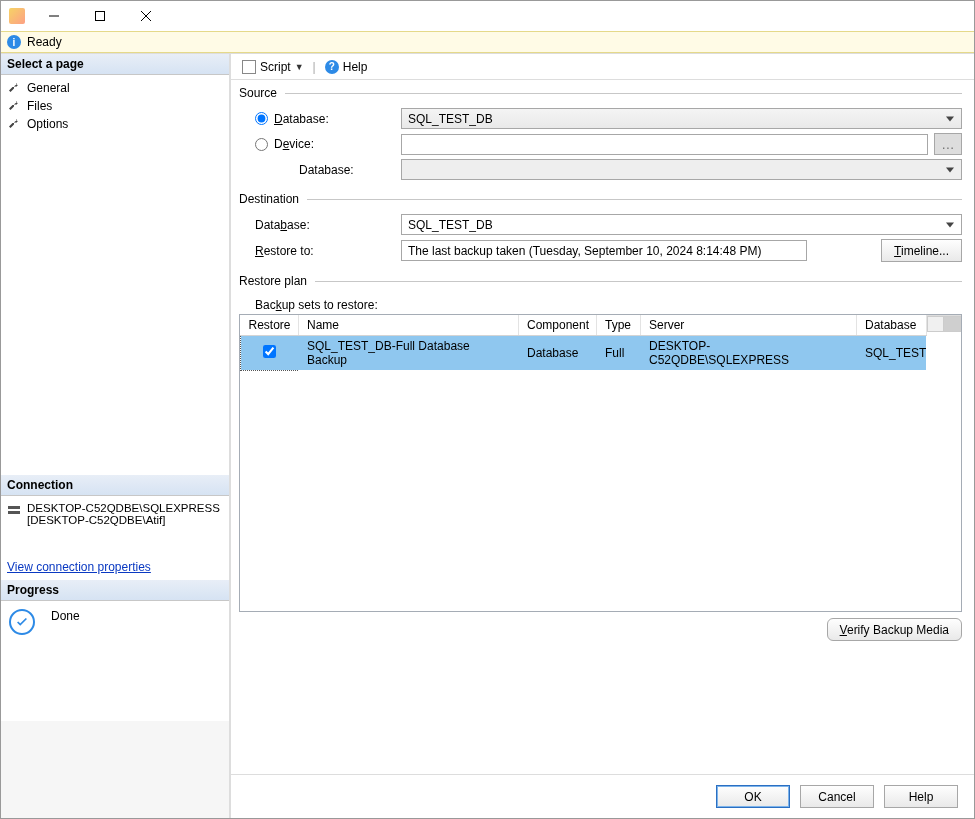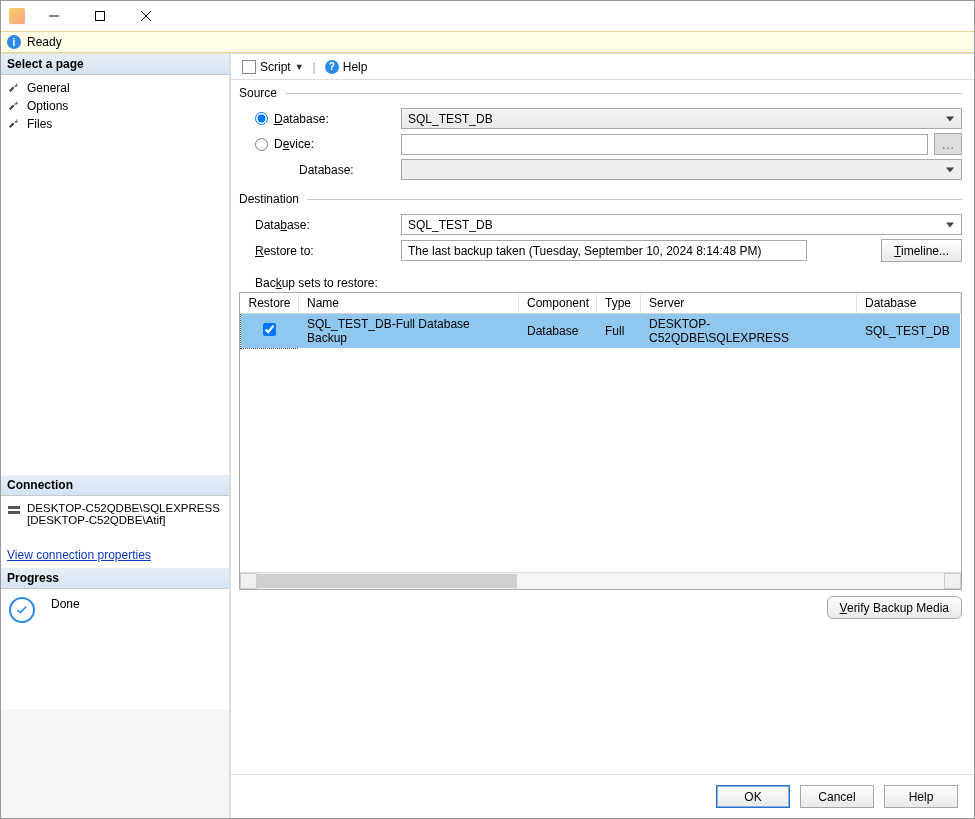--- a/index.html
+++ b/index.html
@@ -74,21 +74,21 @@
   .page-list { flex:0 0 auto; padding:4px 0; background:#fff; min-height:400px;}
   .page-item {
     display:flex; align-items:center;
     padding: 2px 6px; gap:6px; cursor:default;
   }
   .wrench-icon { width:14px;height:14px;display:inline-block; }
 
   .conn-block { padding:6px; font-size:11.5px; }
   .conn-row { display:flex; gap:6px; align-items:flex-start;}
   .server-icon { width:14px;height:14px;display:inline-block; margin-top:2px;}
-  .conn-link { display:block; margin-top:22px; color:#0a39c2; text-decoration:underline; font-size:12px;}
+  .conn-link { display:block; margin-top:34px; color:#0a39c2; text-decoration:underline; font-size:12px;}
 
   .prog-block { padding:8px; display:flex; align-items:center; gap:16px; min-height:120px; align-items:flex-start;}
   .prog-circle { width:26px;height:26px;border:2px solid #2d8ae6;border-radius:50%; display:flex;align-items:center;justify-content:center;color:#2d8ae6;font-weight:bold;}
 
   
   .main { flex:1; display:flex; flex-direction:column; overflow:hidden; }
   .toolbar {
     display:flex; align-items:center; gap:4px;
     padding: 4px 8px; border-bottom:1px solid #ddd;
     height: 26px;
@@ -125,21 +125,21 @@
   .win-btn {
     height:23px; min-width:74px; padding:0 12px;
     border:1px solid #a7a7a7; background:linear-gradient(to bottom,#fefefe,#e9e9e9);
     font-size:12px;
   }
 
   .sublabel { font-size:12px; margin: 2px 0 2px 16px;}
 
   .table-wrap {
     border:1px solid #a5acb5; height:298px; overflow:hidden; background:#fff;
-    display:flex; flex-direction:column;
+    display:flex; flex-direction:row;
   }
   .tbl-scroll { flex:1; overflow:hidden; }
   table.backup-table { width:100%; border-collapse:collapse; table-layout:fixed;}
   table.backup-table th {
     font-weight:normal; text-align:left; font-size:12px;
     background:#fff; border-right:1px solid #e3e3e3; border-bottom:1px solid #d4d4d4;
     padding:3px 8px;
   }
   table.backup-table td {
     font-size:12px; padding:3px 8px; border-right:1px solid transparent;
@@ -198,29 +198,29 @@
             </svg>
         </span>
         <span>General</span>
       </div>
       <div class="page-item">
         <span class="wrench-icon">
           <svg viewBox="0 0 14 14" width="14" height="14">
               <path d="M9 2a3 3 0 0 1-3.5 4L2 9.5 3.5 11 7 7.5A3 3 0 0 1 11 4l-2 2-1-1 2-2Z" fill="#444"></path>
             </svg>
         </span>
-        <span>Options</span>
+        <span>Files</span>
       </div>
       <div class="page-item">
         <span class="wrench-icon">
           <svg viewBox="0 0 14 14" width="14" height="14">
               <path d="M9 2a3 3 0 0 1-3.5 4L2 9.5 3.5 11 7 7.5A3 3 0 0 1 11 4l-2 2-1-1 2-2Z" fill="#444"></path>
             </svg>
         </span>
-        <span>Files</span>
+        <span>Options</span>
       </div>
     </div>
 
     <div class="section-header">Connection</div>
     <div class="conn-block">
       <div class="conn-row">
         <span class="server-icon">
           <svg viewBox="0 0 14 14" width="14" height="14">
               <rect x="1" y="2" width="12" height="3" fill="#555"></rect>
               <rect x="1" y="7" width="12" height="3" fill="#555"></rect>
@@ -317,20 +317,24 @@
           </div>
           <div class="field-col">
             <input class="win-text readonly" readonly="" style="flex: 0 0 406px;" value="The last backup taken (Tuesday, September 10, 2024 8:14:48 PM)">
             <div style="flex:1"></div>
             <button class="win-btn"><span class="u">T</span>imeline...</button>
           </div>
         </div>
       </fieldset>
 
       <fieldset class="group" style="flex:1; display:flex; flex-direction:column;">
+        <div class="legend-line">
+          <span class="legend-label">Restore plan</span>
+            <hr>
+        </div>
         <div class="sublabel">Bac<span class="u">k</span>up sets to restore:</div>
         <div class="table-wrap">
           <div class="tbl-scroll">
             <table class="backup-table">
               <colgroup>
                 <col style="width:58px">
                   <col style="width:220px">
                   <col style="width:78px">
                   <col style="width:44px">
                   <col style="width:216px">

